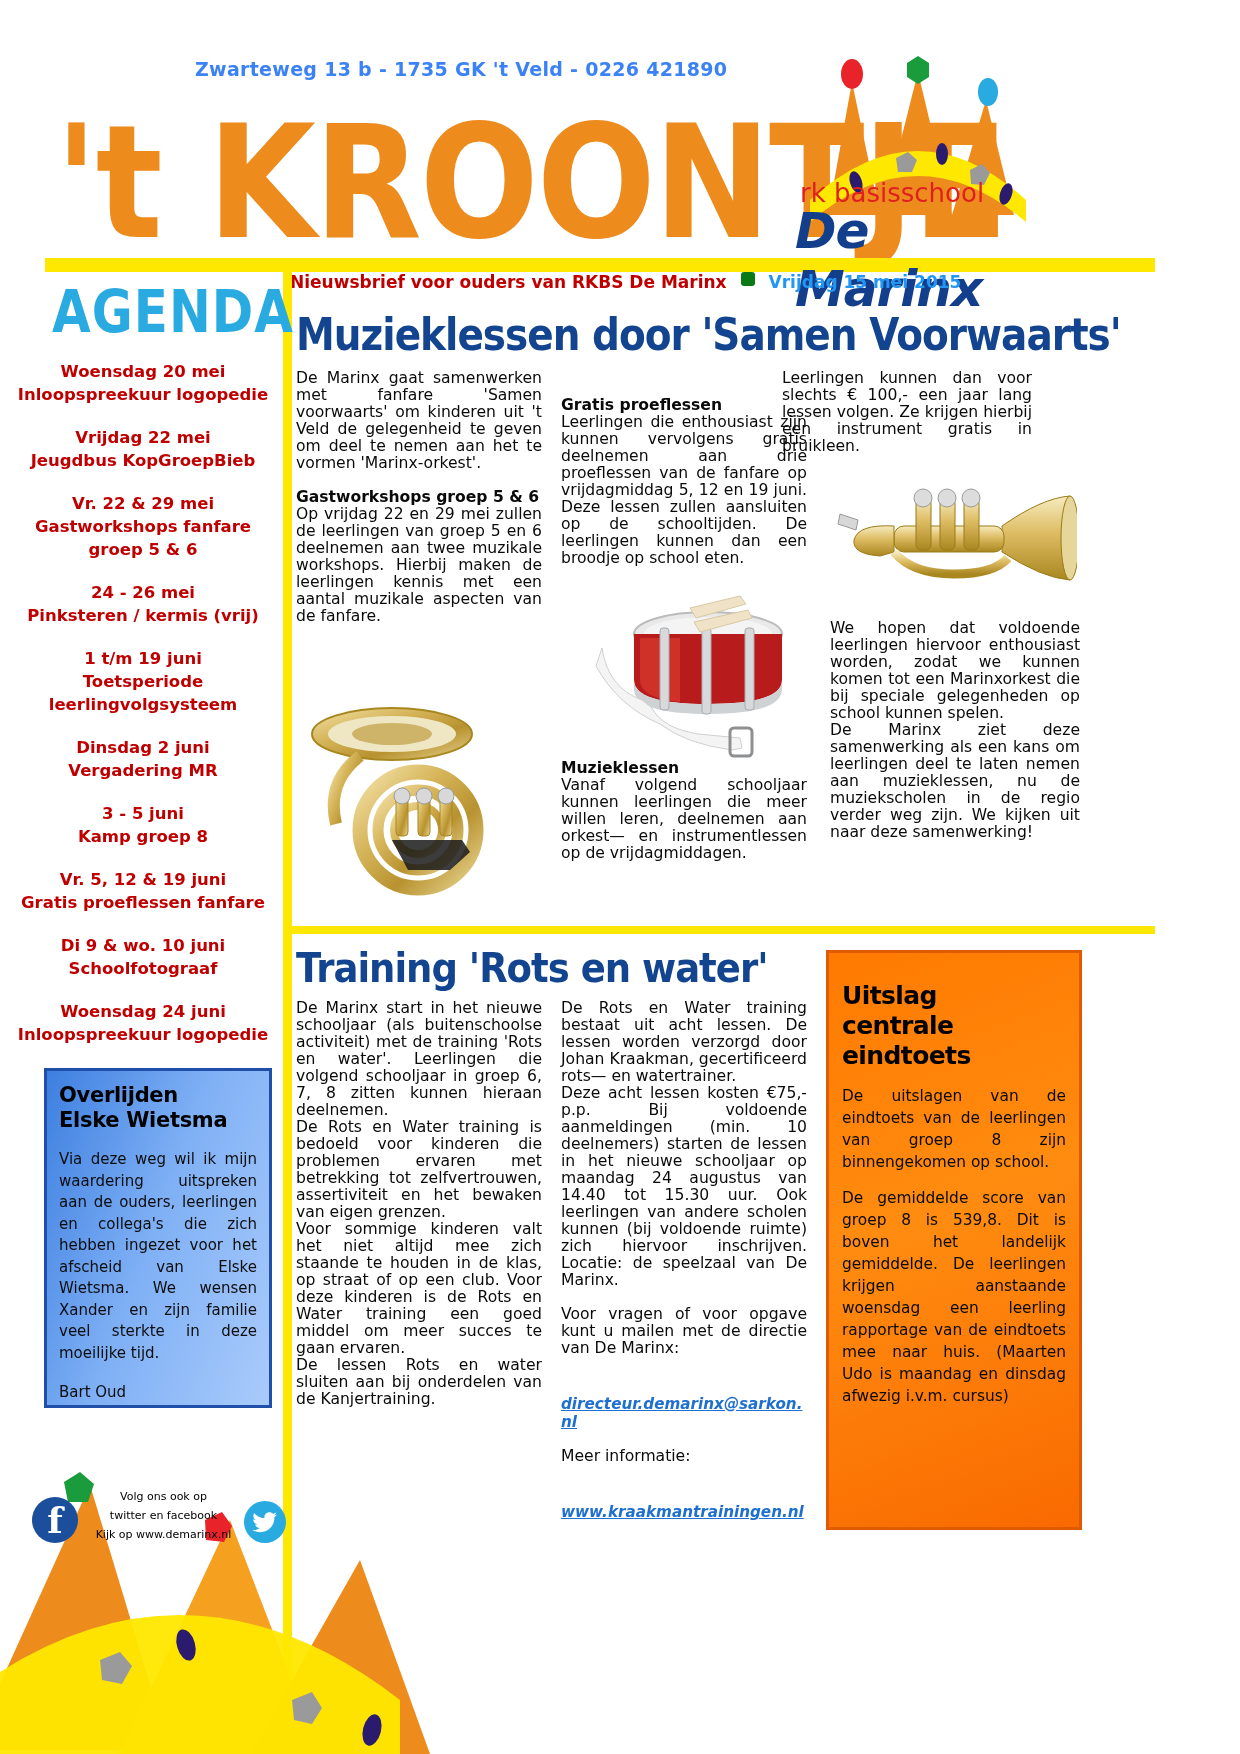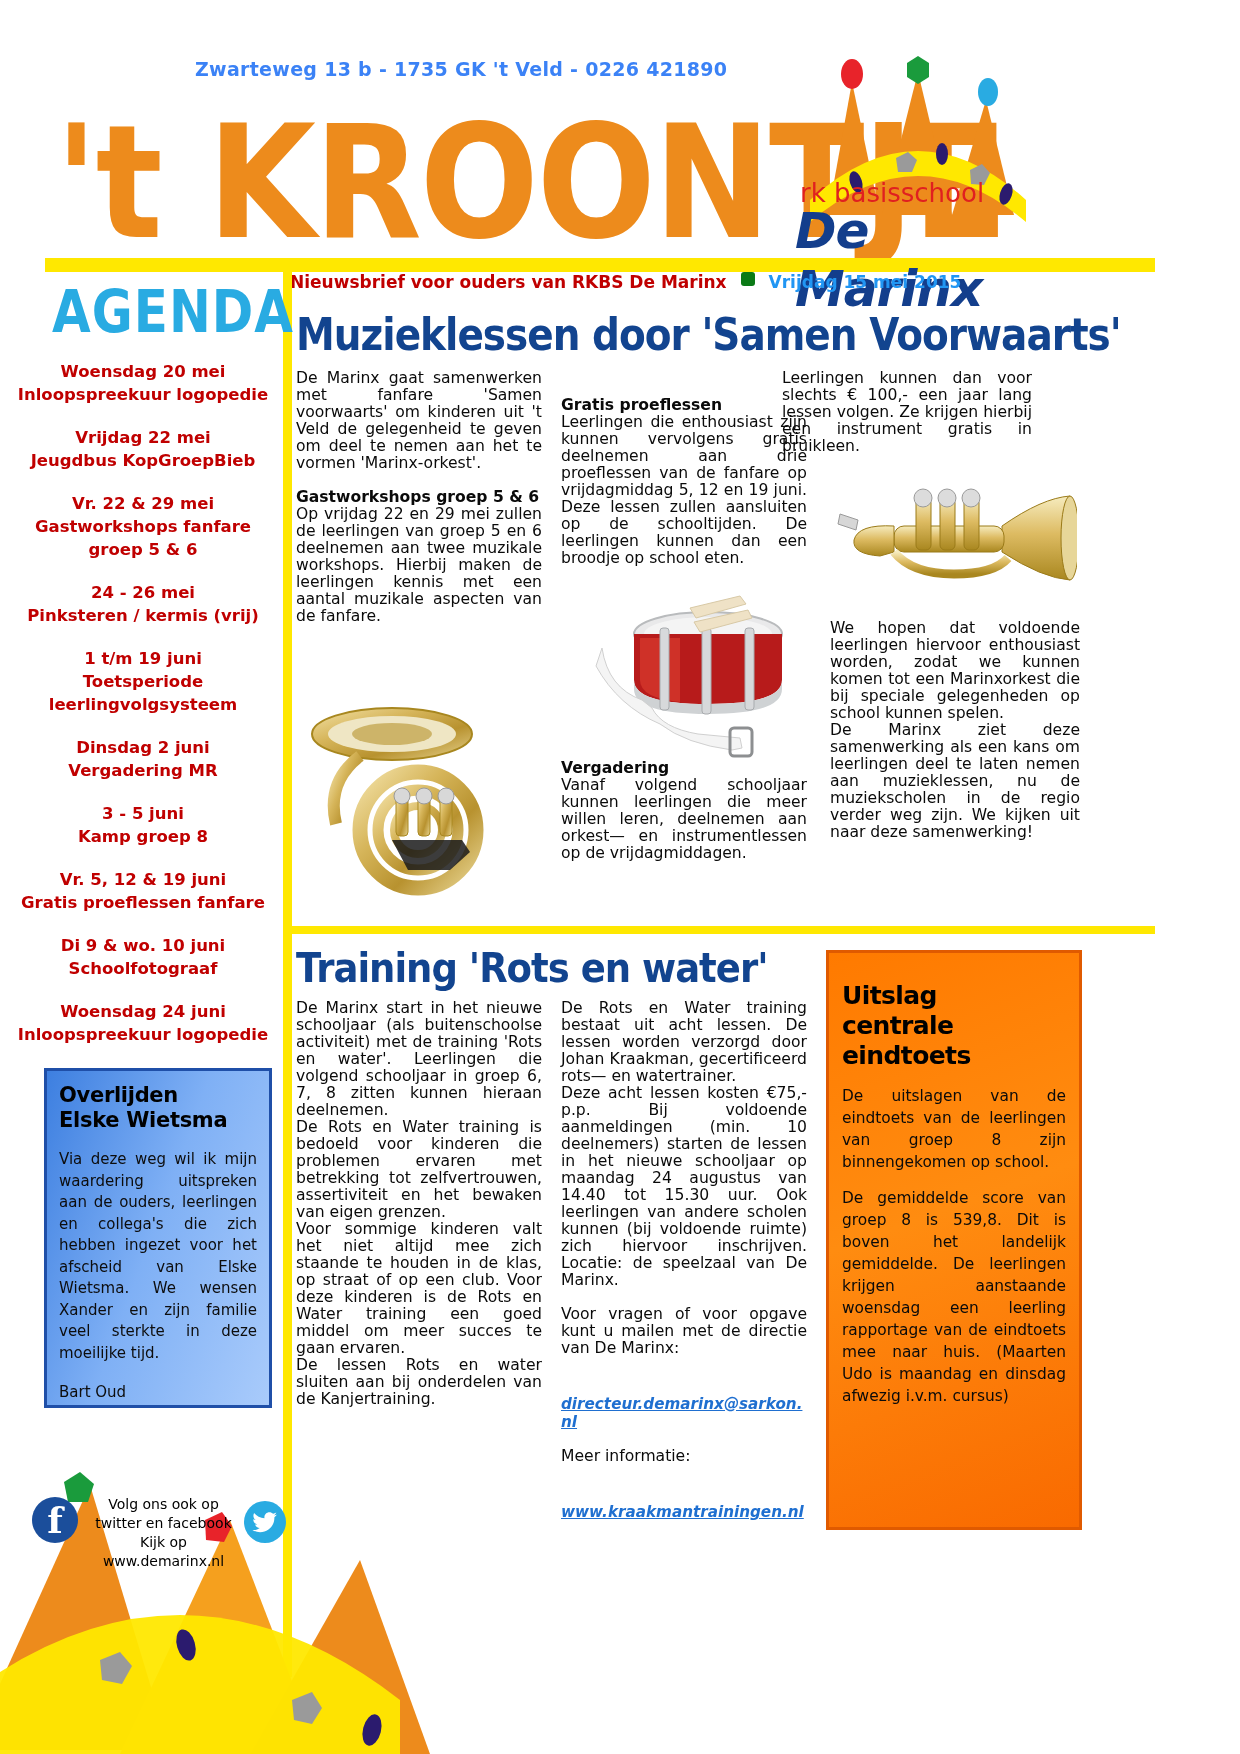--- a/index.html
+++ b/index.html
@@ -214,22 +214,22 @@
     background: #1b4e9b; color:#fff;
     font-family: "DejaVu Serif", serif; font-weight:bold;
     font-size: 36px; line-height: 46px; text-align:center;
   }
   .tw-icon {
     position:absolute; left:220px; top:14px;
     width: 42px; height: 42px; border-radius: 50%;
     background: #29ABE2; color:#fff;
   }
   .social-text {
-    position:absolute; left: 62px; top: 8px; width: 155px;
-    text-align:center; font-size: 14px; line-height: 19px; color:#000;
+    position:absolute; left: 62px; top: 0; width: 155px;
+    text-align:center; font-size: 11px; line-height: 19px; color:#000;
     font-family: "DejaVu Sans", sans-serif;
   }
 
   
   .art-title {
     position: absolute;
     font-family: "DejaVu Sans", sans-serif;
     font-weight: bold;
     color: #12448F;
     letter-spacing: -1px;
@@ -446,21 +446,21 @@
     <p class="subhead">Gastworkshops groep 5 &amp; 6</p>
     <p>Op vrijdag 22 en 29 mei zullen de leerlingen van groep 5 en 6 deelnemen aan twee muzikale workshops. Hierbij maken de leerlingen kennis met een aantal muzikale aspecten van de fanfare.</p>
   </div>
 
   <div class="col" id="m-c2">
     <p class="subhead first">Gratis proeflessen</p>
     <p>Leerlingen die enthousiast zijn kunnen vervolgens gratis deelnemen aan drie proeflessen van de fanfare op vrijdagmiddag 5, 12 en 19 juni.  Deze lessen zullen aansluiten op de schooltijden. De leerlingen kunnen dan een broodje op school eten.</p>
   </div>
 
   <div class="col" id="m-c2b">
-    <p class="subhead first">Vergadering</p>
+    <p class="subhead first">Muzieklessen</p>
     <p>Vanaf volgend schooljaar kunnen leerlingen die meer willen leren, deelnemen aan orkest— en instrumentlessen op de vrijdagmiddagen.</p>
   </div>
 
   <div class="col" id="m-c3">
     <p>Leerlingen kunnen dan voor slechts € 100,- een jaar lang lessen volgen. Ze krijgen hierbij een instrument gratis in bruikleen.</p>
   </div>
 
   <div class="col" id="m-c3b">
     <p>We hopen dat voldoende leerlingen hiervoor enthousiast worden, zodat we kunnen komen tot een Marinxorkest die bij speciale gelegenheden op school kunnen spelen.</p>
     <p>De Marinx ziet deze samenwerking als een kans om leerlingen deel te laten nemen aan muzieklessen, nu de muziekscholen in de regio verder weg zijn. We kijken uit naar deze samenwerking!</p>

